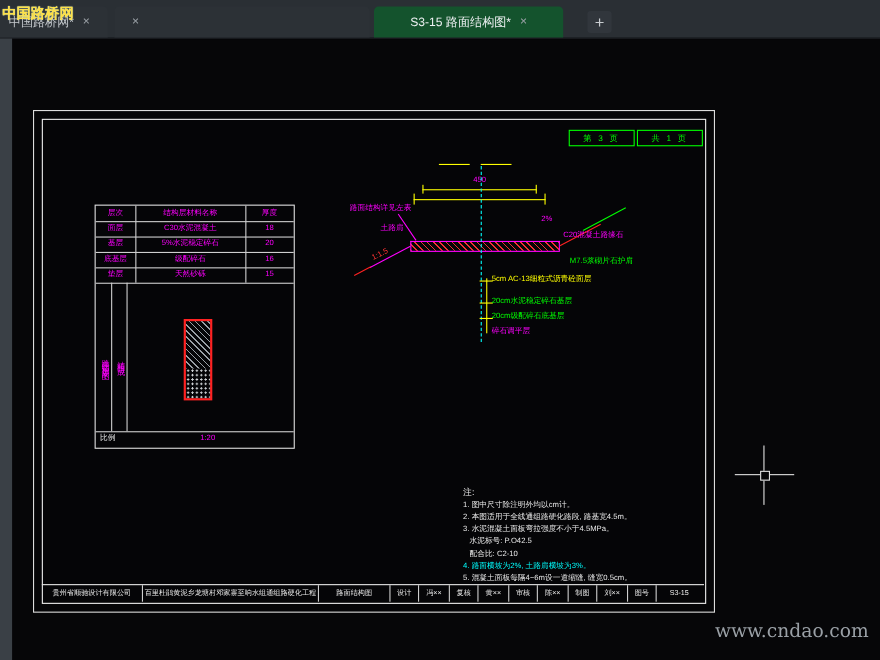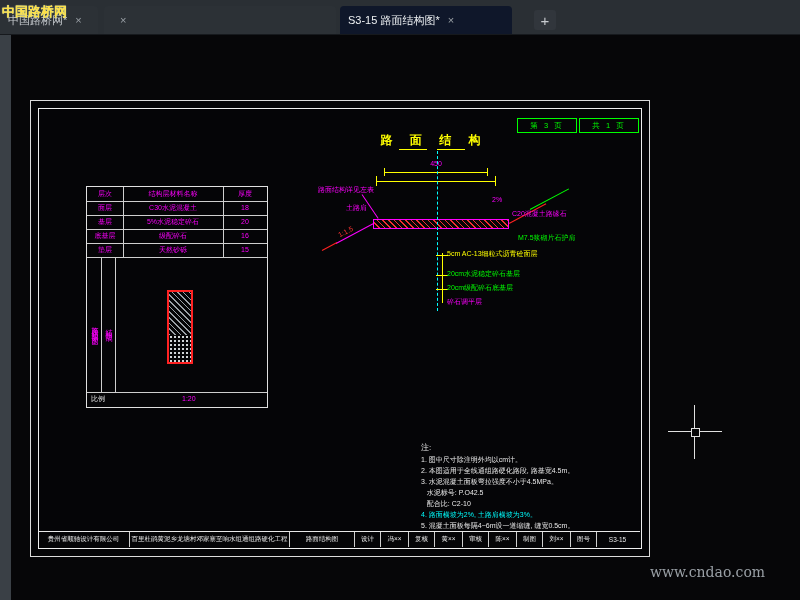--- a/index.html
+++ b/index.html
@@ -12,21 +12,21 @@
   .t8{font-size:8px;line-height:1.2}
   .ctr{text-align:center}
   .ln{position:absolute;}
   
   .tabbar{position:absolute;left:0;top:0;width:800px;height:34px;background:#2a2f34;
           border-bottom:1px solid #16191d;}
   .tab{position:absolute;top:6px;height:28px;display:flex;align-items:center;
        padding:0 8px;box-sizing:border-box;border-radius:4px 4px 0 0;
        font-size:11px;color:#c6cace;background:#2c3136;white-space:nowrap;overflow:hidden;}
   .tab .close{margin-left:8px;font-size:11px;color:#9aa0a6;}
-  .tab.active{background:#0f172a;color:#eef1f3;}
+  .tab.active{background:#14532d;color:#eef1f3;justify-content:center;}
   .newtab{position:absolute;top:10px;width:22px;height:20px;color:#c8ccd0;font-size:15px;
           display:flex;align-items:center;justify-content:center;border-radius:3px;background:#31363c;}
   
   .sheet{position:absolute;left:30px;top:100px;width:618px;height:455px;
          border:1px solid #dcdcdc;background:#050507;}
   .frame{position:absolute;left:7px;top:7px;width:602px;height:439px;border:1px solid #f0f0f0;}
   .pagebox{position:absolute;height:13px;border:1px solid #00ff00;color:#00ff00;
            font-size:7.5px;display:flex;align-items:center;justify-content:center;letter-spacing:2px;}
   
   .hatch-red{background:repeating-linear-gradient(45deg,rgba(255,50,50,.95) 0 1px,transparent 1px 4px);}
@@ -66,21 +66,20 @@
 <div class="abs" style="left:2px;top:3px;font-size:13px;font-weight:bold;color:#fde047;z-index:9;text-shadow:0 0 1px #dfffe0;">中国路桥网</div>
 
 <div class="abs" style="left:0;top:35px;width:11px;height:565px;background:#3a4046;"></div>
 
 <div class="sheet">
   <div class="frame"></div>
 
   <div class="pagebox" style="left:486px;top:17px;width:58px;">第 3 页</div>
   <div class="pagebox" style="left:548px;top:17px;width:58px;">共 1 页</div>
 
-  <div class="abs yl ctr" style="left:313px;top:31px;width:180px;font-size:12px;font-weight:bold;letter-spacing:7px;">路 面 结 构</div>
   <div class="ln" style="left:368px;top:48px;width:28px;height:1px;background:#ffff00;"></div>
   <div class="ln" style="left:406px;top:48px;width:28px;height:1px;background:#ffff00;"></div>
 
   <div class="abs" style="left:285px;top:45px;width:300px;height:230px;">
 
     <div class="ln" style="left:60px;top:35px;width:120px;height:1px;background:#ffff00;"></div>
     <div class="ln" style="left:60px;top:30px;width:1px;height:10px;background:#ffff00;"></div>
     <div class="ln" style="left:179px;top:30px;width:1px;height:10px;background:#ffff00;"></div>
     <div class="ln" style="left:68px;top:26px;width:104px;height:1px;background:#ffff00;"></div>
     <div class="ln" style="left:68px;top:22px;width:1px;height:8px;background:#ffff00;"></div>
@@ -188,13 +187,13 @@
     <div style="width:41px;">S3-15</div>
   </div>
 </div>
 
 <div>
   <div class="ln" style="left:668px;top:431px;width:54px;height:1px;background:#e0e0e0;"></div>
   <div class="ln" style="left:694px;top:405px;width:1px;height:54px;background:#e0e0e0;"></div>
   <div class="ln" style="left:691px;top:428px;width:7px;height:7px;border:1px solid #e0e0e0;background:#060608;"></div>
 </div>
 
-<div class="abs" style="left:650px;top:564px;font-size:14px;color:#9aa0a6;font-family:'DejaVu Serif',serif;">www.cndao.com</div>
+<div class="abs" style="left:650px;top:564px;font-size:17px;color:#9aa0a6;font-family:'DejaVu Serif',serif;">www.cndao.com</div>
 
 </body></html>

